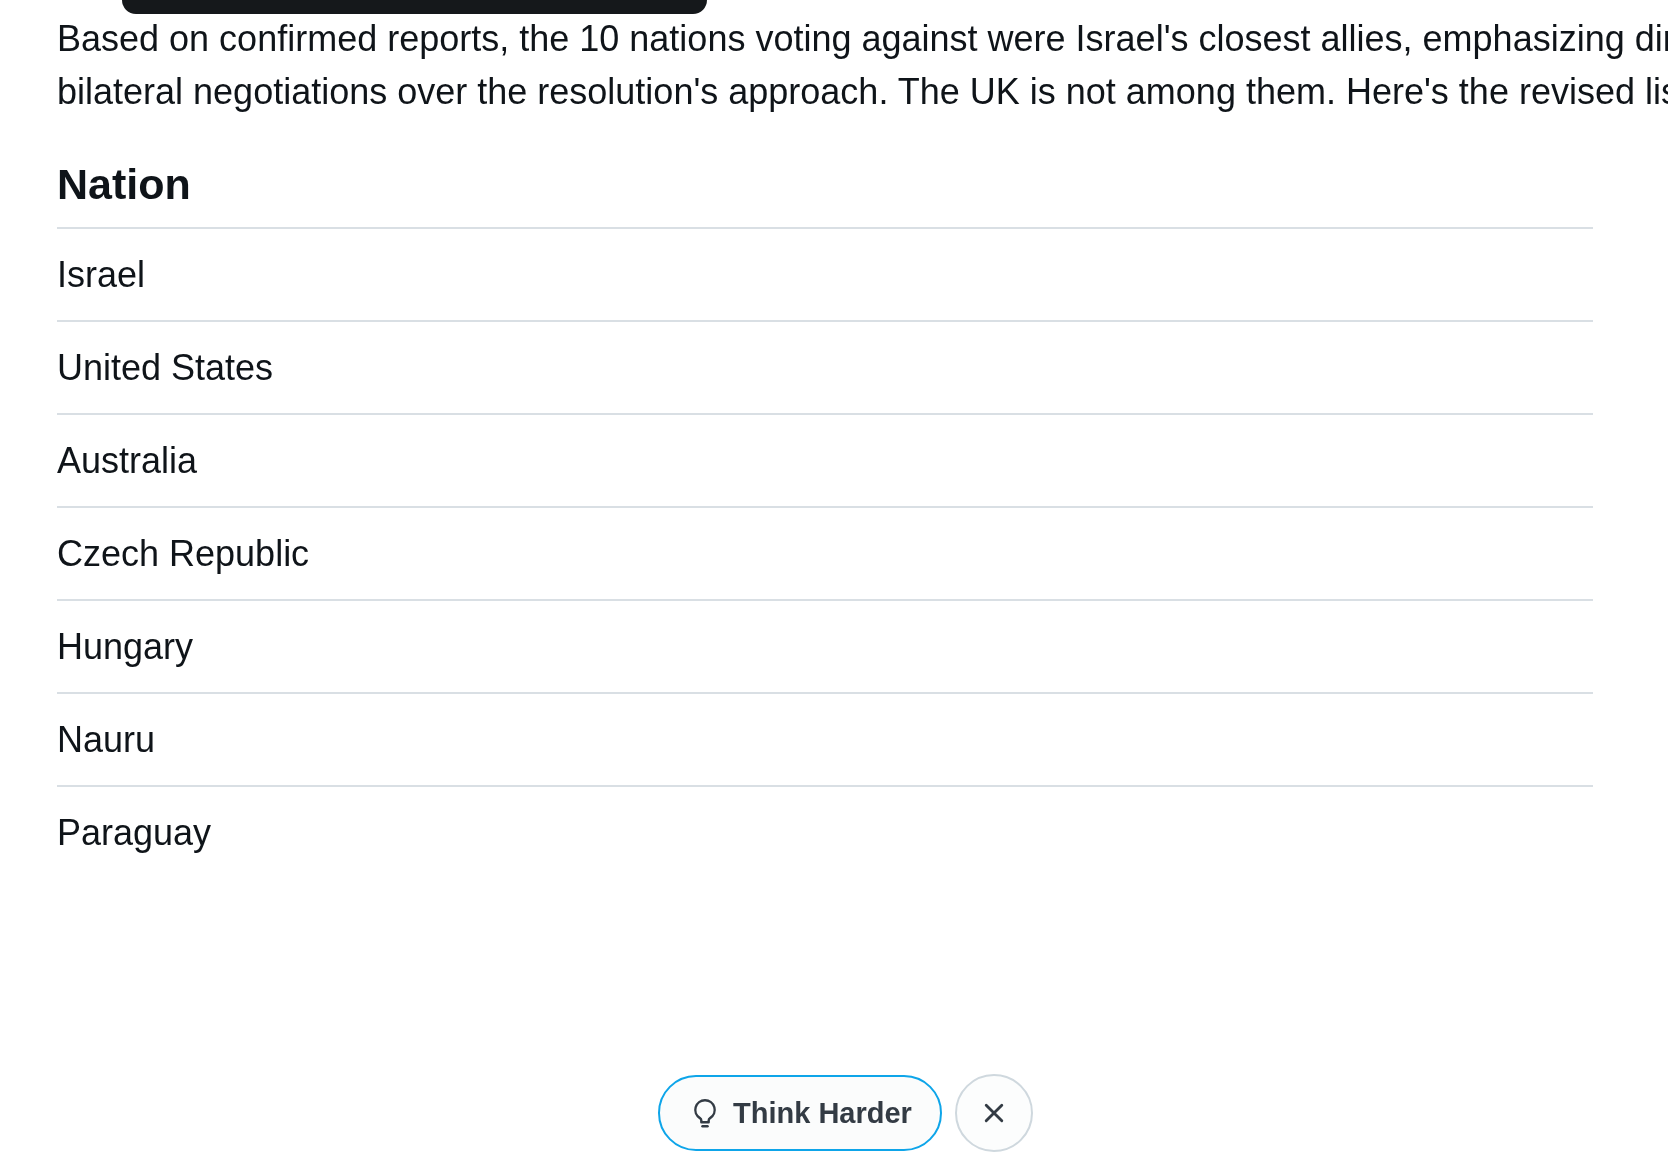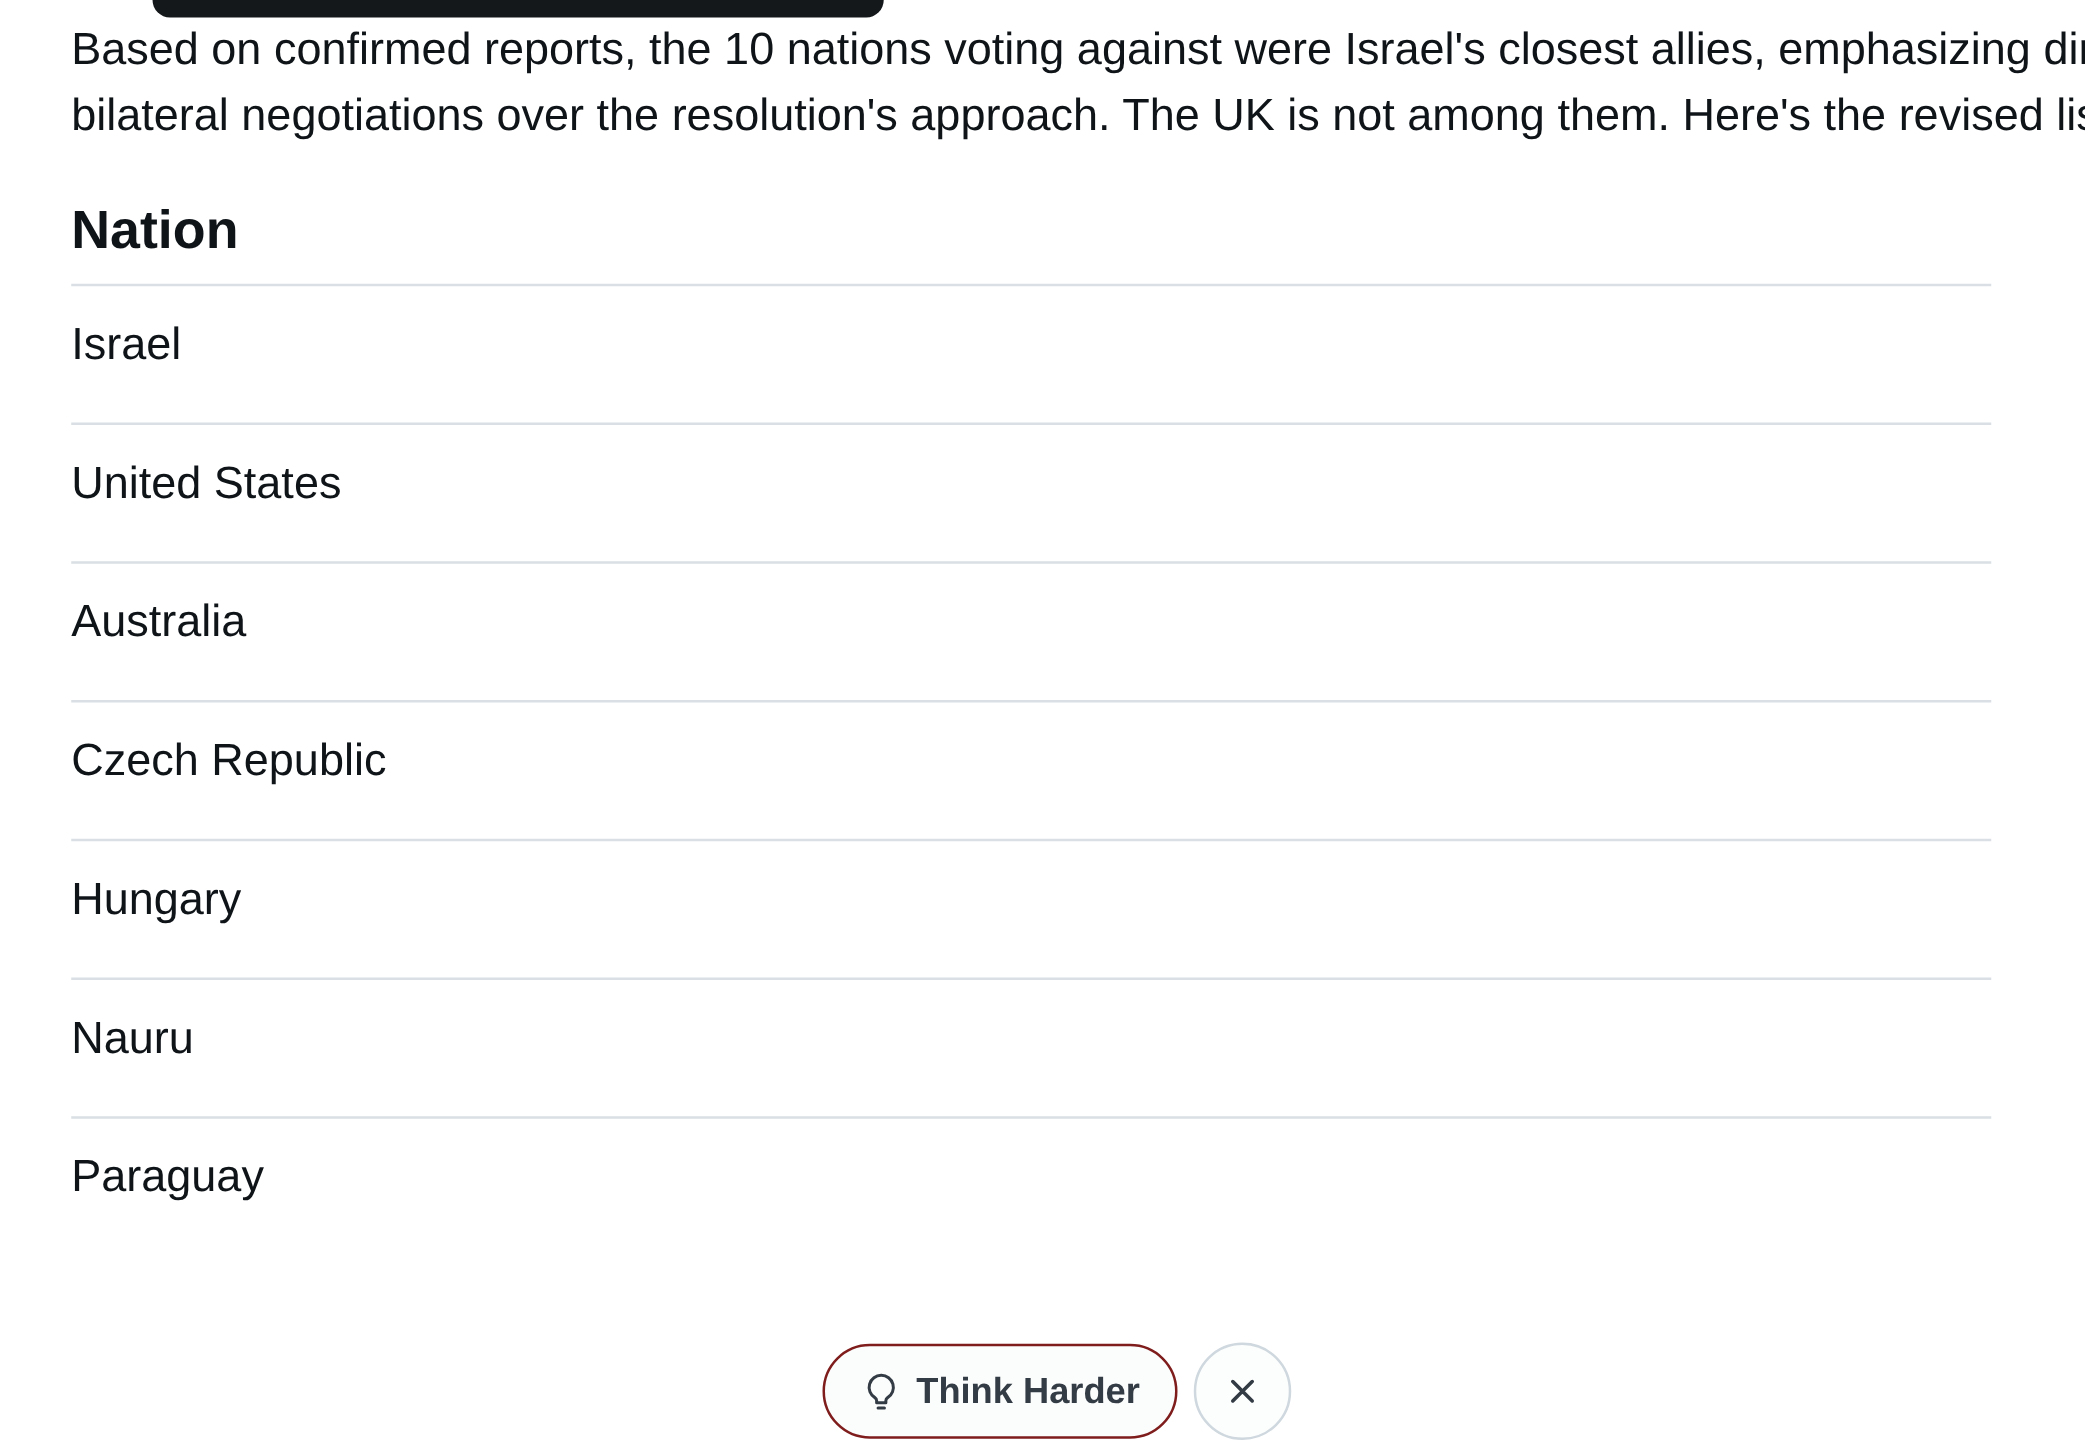--- a/index.html
+++ b/index.html
@@ -49,21 +49,21 @@
     color: #0f1419;
   }
   .nation-table {
     position: absolute;
     left: 57px;
     top: 227px;
     width: 1536px;
     border-top: 2px solid #d9dfe4;
   }
   .table-row {
-    height: 111px;
+    height: 93px;
     border-bottom: 2px solid #d9dfe4;
     font-size: 36px;
     line-height: 91px;
     color: #0f1419;
     white-space: nowrap;
   }
   .table-row:last-child {
     border-bottom: none;
     height: 96px;
   }
@@ -77,21 +77,21 @@
     align-items: center;
     gap: 13px;
   }
   .pill-button {
     display: inline-flex;
     align-items: center;
     gap: 11px;
     height: 76px;
     padding: 0 28px;
     background: #fbfcfc;
-    border: 2px solid #7f1d1d;
+    border: 2px solid #0ea5e9;
     border-radius: 38px;
     cursor: pointer;
   }
   .pill-button .pill-label {
     font-size: 29px;
     font-weight: 700;
     color: #333b44;
     white-space: nowrap;
   }
   .circle-button {

